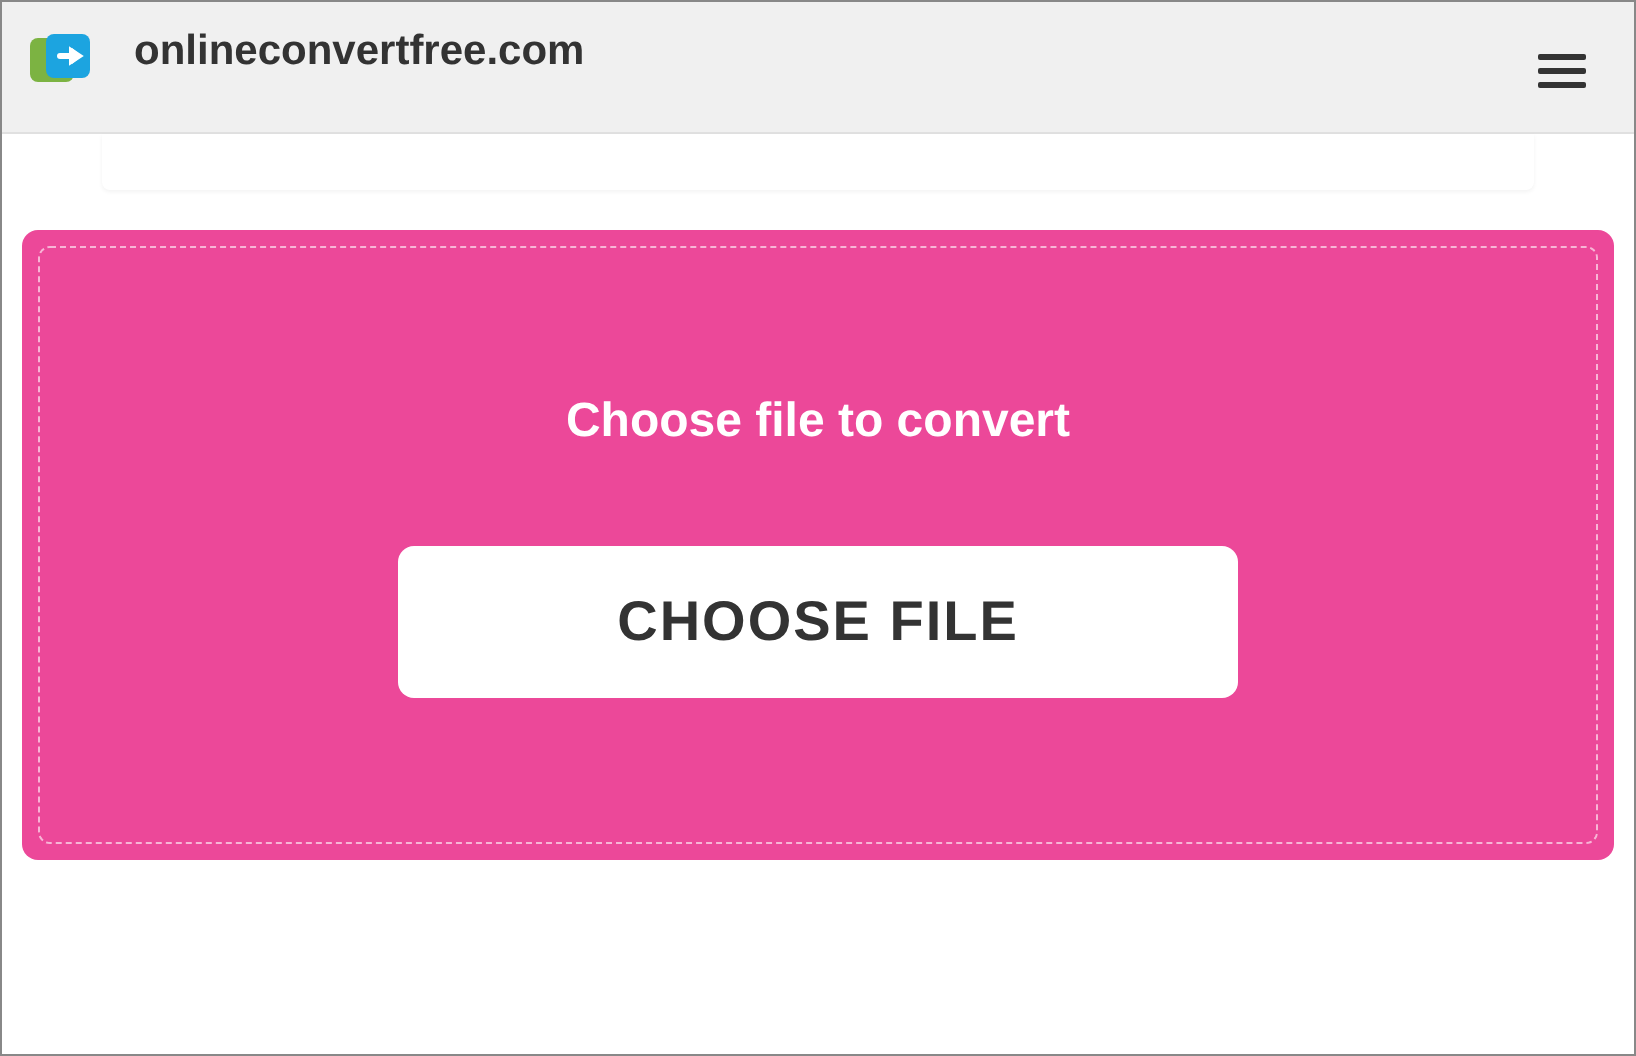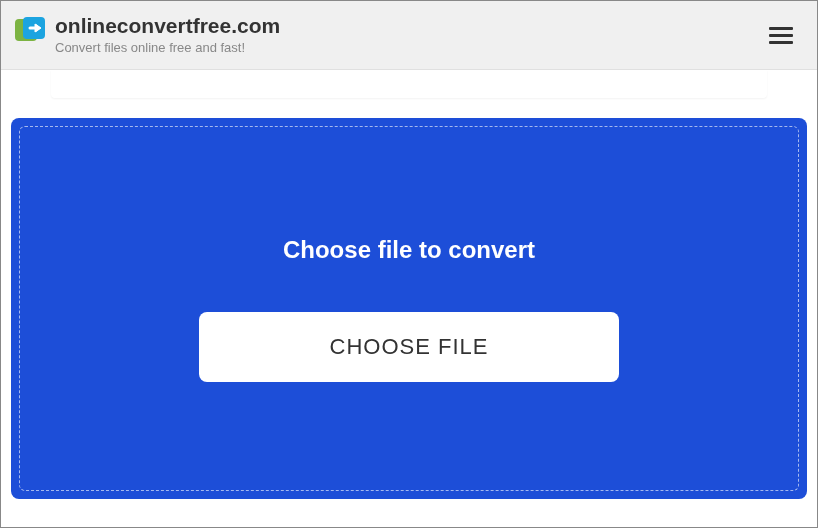--- a/index.html
+++ b/index.html
@@ -19,21 +19,21 @@
       background: #f0f0f0;
       padding: 12px 20px 14px 14px;
       display: flex;
       justify-content: space-between;
       align-items: flex-start;
       border-bottom: 1px solid #e0e0e0;
     }
     .brand {
       display: flex;
       align-items: flex-start;
-      gap: 8px;
+      gap: 20px;
     }
     .logo {
       width: 32px;
       height: 32px;
       flex-shrink: 0;
       margin-top: 2px;
     }
     .brand-text {
       display: flex;
       flex-direction: column;
@@ -65,25 +65,25 @@
       padding: 0 10px 10px 10px;
     }
     .white-strip {
       background: #fff;
       height: 28px;
       margin: 0 40px;
       border-radius: 0 0 4px 4px;
       box-shadow: 0 1px 2px rgba(0,0,0,0.05);
     }
     .dropzone {
-      background: #1d4ed8;
+      background: #ec4899;
       border-radius: 8px;
       margin-top: 20px;
       padding: 8px;
-      height: 381px;
+      height: 315px;
     }
     .dropzone-inner {
       border: 1px dashed rgba(255,255,255,0.6);
       border-radius: 6px;
       height: 100%;
       display: flex;
       flex-direction: column;
       align-items: center;
       justify-content: center;
       padding: 20px;
@@ -93,22 +93,22 @@
       font-size: 24px;
       font-weight: 700;
       margin-bottom: 48px;
     }
     .choose-button {
       background: #fff;
       color: #333;
       border: none;
       border-radius: 8px;
       padding: 22px 60px;
-      font-size: 22px;
-      font-weight: 400;
+      font-size: 28px;
+      font-weight: 700;
       letter-spacing: 1px;
       cursor: pointer;
       width: 420px;
       font-family: inherit;
     }
     .helper-text {
       color: #fff;
       font-size: 13px;
       margin-top: 36px;
     }
@@ -125,21 +125,20 @@
   <div class="brand">
     <svg class="logo" viewBox="0 0 32 32">
       <rect x="0" y="4" width="22" height="22" rx="4" fill="#7cb342"></rect>
       <rect x="8" y="2" width="22" height="22" rx="4" fill="#1ca4e0"></rect>
       <path d="M 14 13 L 20 13 L 20 9 L 26 13 L 20 17 L 20 13" fill="#fff" stroke="#fff" stroke-width="1"></path>
       <path d="M 15 13 L 22 13" stroke="#fff" stroke-width="3" stroke-linecap="round"></path>
       <path d="M 21 9 L 26 13 L 21 17 Z" fill="#fff"></path>
     </svg>
     <div class="brand-text">
       <div class="site-name">onlineconvertfree.com</div>
-      <div class="tagline">Convert files online free and fast!</div>
     </div>
   </div>
   <div class="menu-icon">
     <div></div>
     <div></div>
     <div></div>
   </div>
 </div>
 
 <div class="content-area">

